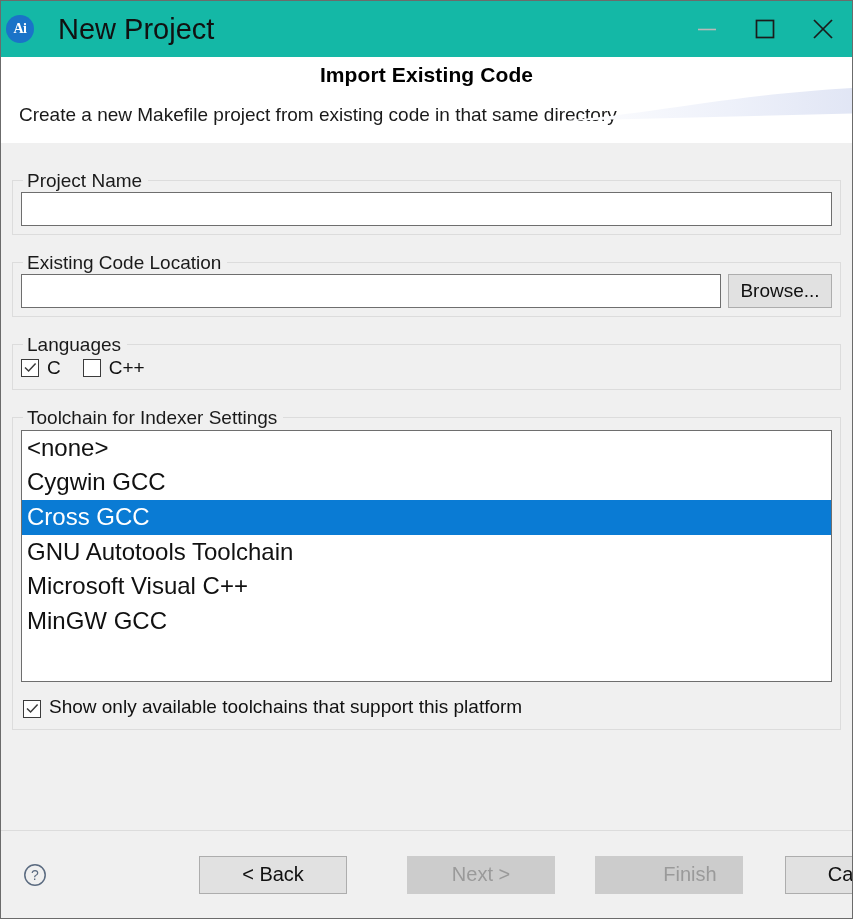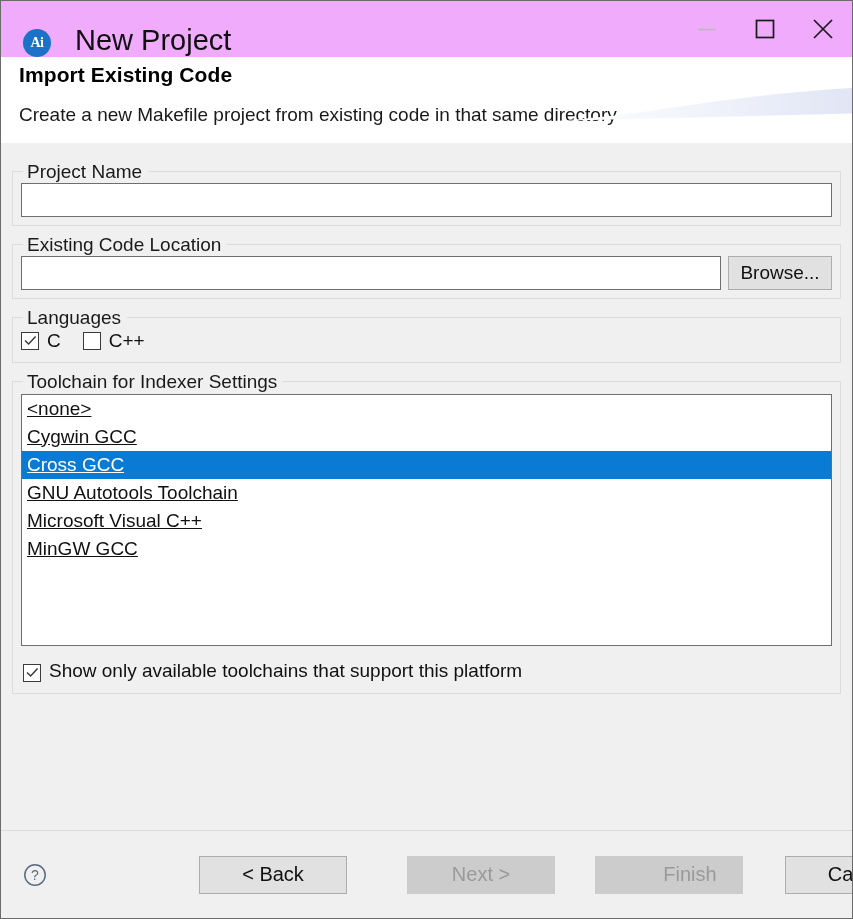--- a/index.html
+++ b/index.html
@@ -24,24 +24,24 @@
     overflow: hidden;
     display: flex;
     flex-direction: column;
   }
 
   
   .titlebar {
     position: relative;
     height: 56px;
     flex: 0 0 56px;
-    background: #f0abfc;
-    display: flex;
-    align-items: flex-end;
-    padding-left: 22px;
+    background: #14b8a6;
+    display: flex;
+    align-items: center;
+    padding-left: 5px;
     box-sizing: border-box;
   }
   .app-icon {
     width: 28px;
     height: 28px;
     border-radius: 50%;
     background: #1a73c8;
     color: #ffffff;
     font-size: 14px;
     font-weight: bold;
@@ -97,41 +97,42 @@
     padding: 6px 18px 14px 18px;
     box-sizing: border-box;
     flex: 0 0 auto;
   }
   .header-title {
     font-size: 21px;
     font-weight: bold;
     color: #000000;
     margin: 0 0 14px 0;
     letter-spacing: 0.1px;
+    text-align: center;
   }
   .header-desc {
     font-size: 19px;
     color: #1a1a1a;
     line-height: 1.45;
     max-width: 650px;
     margin: 0;
   }
 
   
   .content {
     background: #f0f0f0;
     flex: 1 1 auto;
     padding: 10px 11px 0 11px;
     box-sizing: border-box;
     position: relative;
   }
 
   fieldset.group {
     border: 1px solid #dcdcdc;
-    margin: 8px 0 6px 0;
+    margin: 17px 0 6px 0;
     padding: 0 8px 8px 8px;
     box-sizing: border-box;
   }
   fieldset.group > legend {
     font-size: 19px;
     color: #1a1a1a;
     padding: 0 6px 0 4px;
     margin-left: 2px;
   }
 
@@ -208,27 +209,26 @@
   
   .list-box {
     border: 1px solid #6e6e6e;
     background: #ffffff;
     height: 252px;
     box-sizing: border-box;
     overflow: hidden;
     margin-top: 1px;
   }
   .list-item {
-    font-size: 19px;
+    font-size: 24px;
     color: #111111;
     padding: 1px 0 2px 5px;
     line-height: 1.32;
     white-space: nowrap;
     cursor: default;
-    text-decoration: underline;
   }
   .list-item.selected {
     background: #0a7bd4;
     color: #ffffff;
   }
 
   .show-only-row {
     display: flex;
     align-items: flex-end;
     padding: 14px 0 3px 2px;

